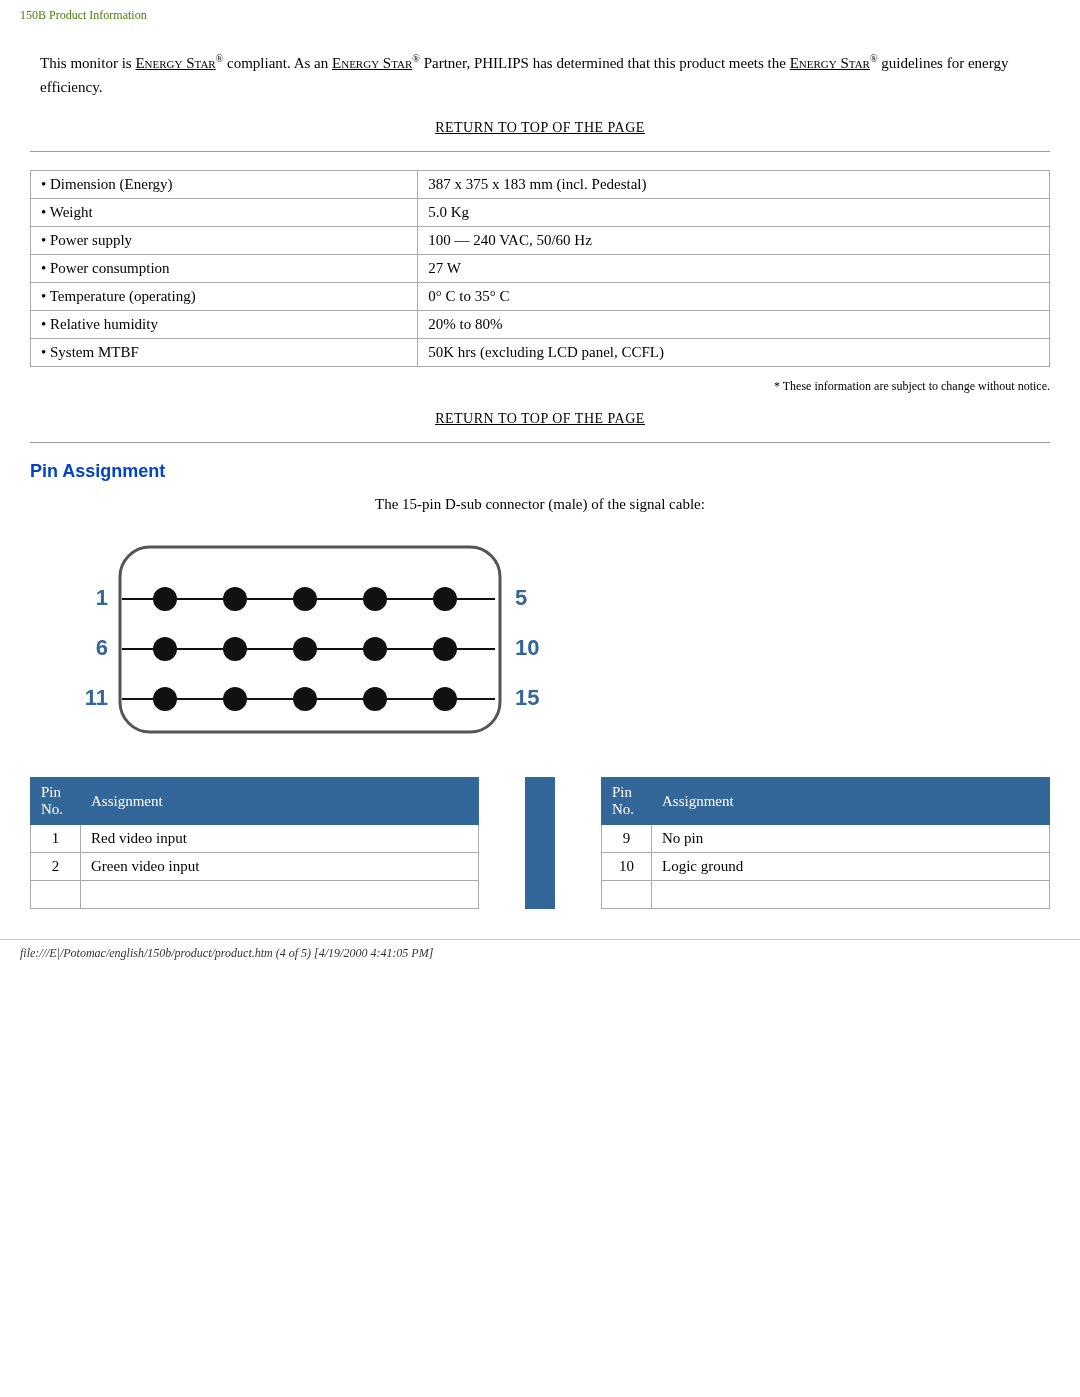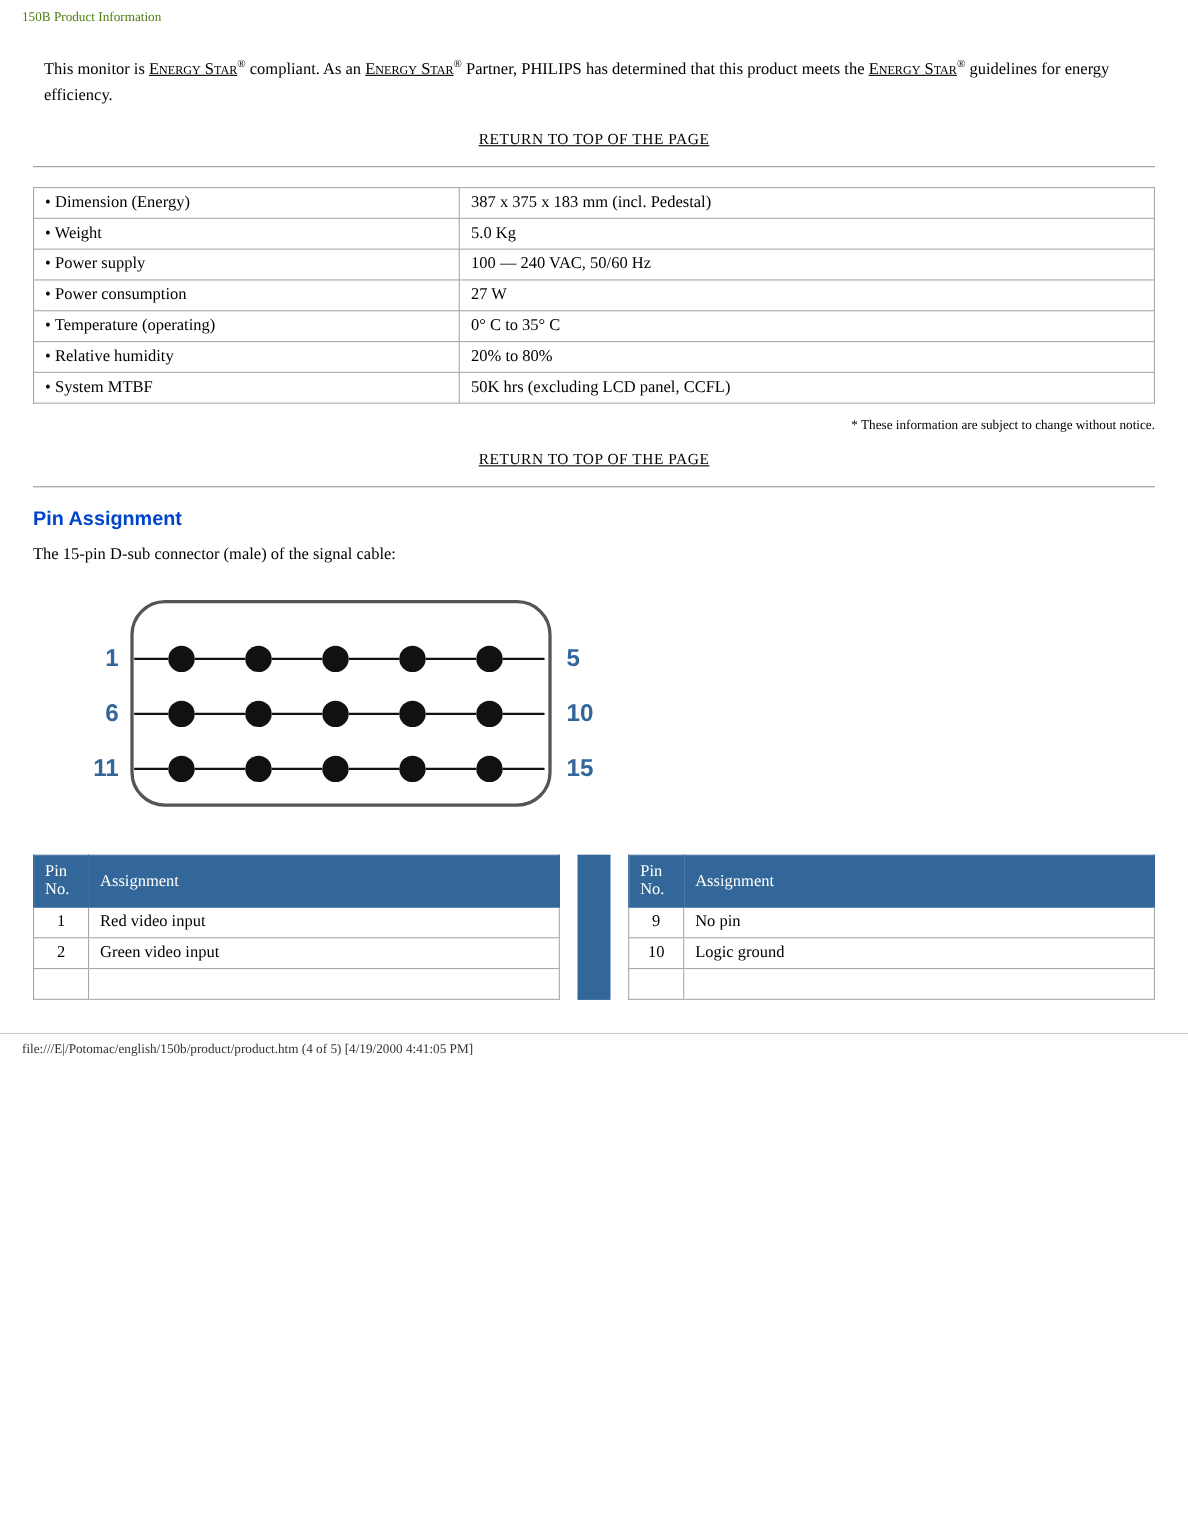--- a/index.html
+++ b/index.html
@@ -73,35 +73,36 @@
     }
     .footnote {
       font-size: 12px;
       margin: 8px 0 16px 0;
       text-align: right;
     }
     
     .pin-desc {
       font-size: 15px;
       margin-bottom: 14px;
+      text-align: center;
     }
     .connector-diagram {
       margin: 10px 0 20px 30px;
       position: relative;
       width: 500px;
       height: 230px;
     }
     .connector-svg {
       width: 500px;
       height: 230px;
     }
     
     .pin-tables-container {
       display: flex;
-      gap: 16px;
+      gap: 46px;
       margin-top: 10px;
     }
     .pin-table {
       border-collapse: collapse;
       font-size: 15px;
       flex: 1;
     }
     .pin-table th {
       background-color: #336699;
       color: #fff;
@@ -121,20 +122,21 @@
     .pin-table .pin-no-header {
       width: 50px;
       text-align: left;
     }
     .page-footer {
       font-size: 12px;
       color: #333;
       padding: 6px 20px;
       margin-top: 20px;
       border-top: 1px solid #ccc;
+      font-style: italic;
     }
     .blue-spacer {
       background-color: #336699;
       width: 30px;
     }
   </style>
 </head>
 <body>
 
 <div class="page-header">

